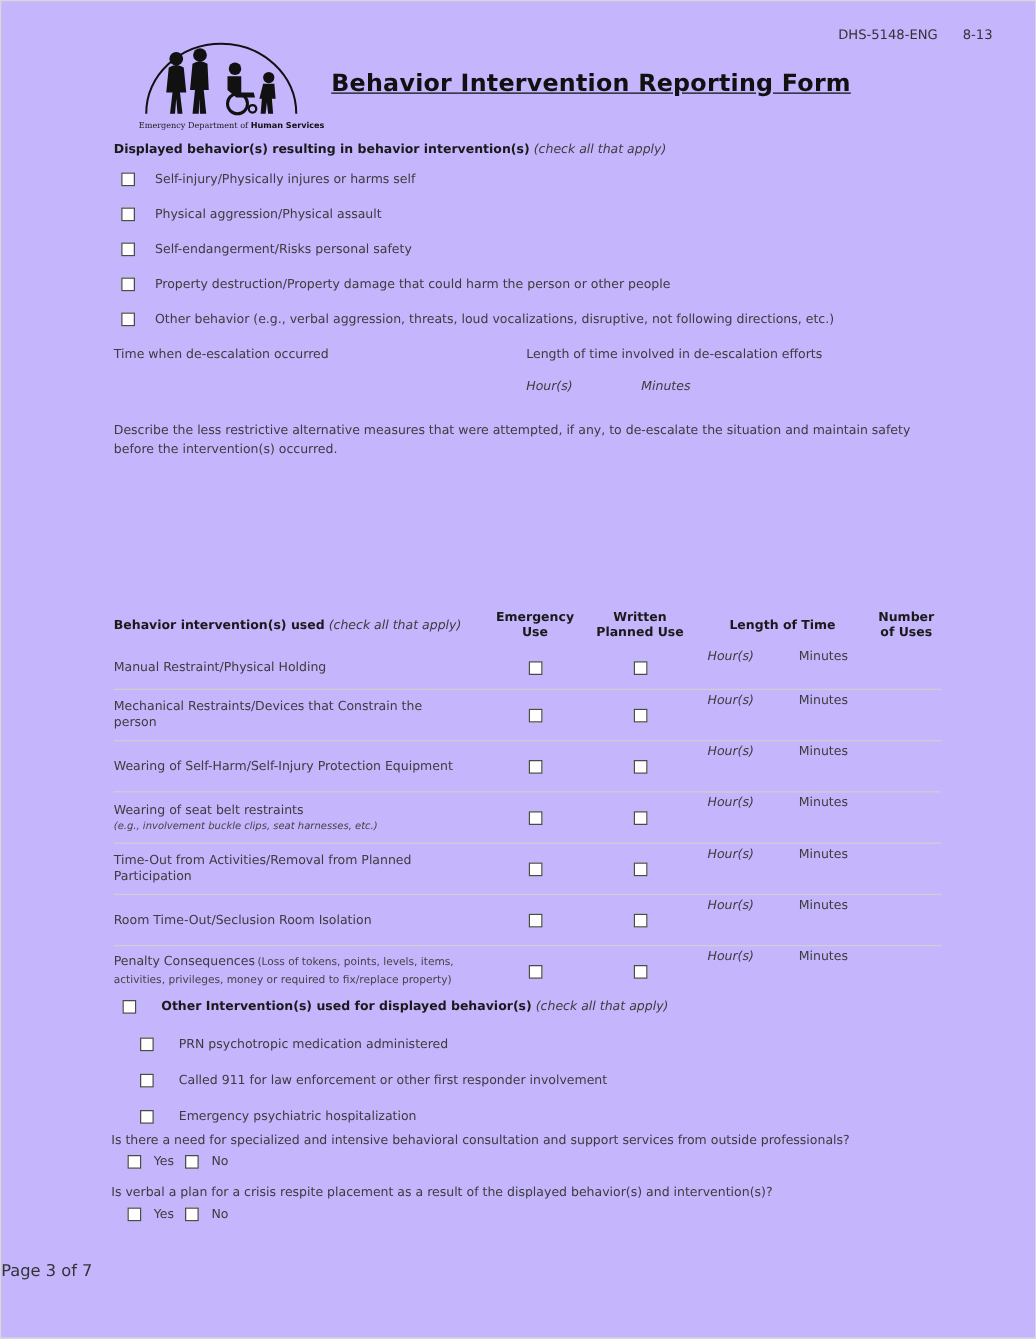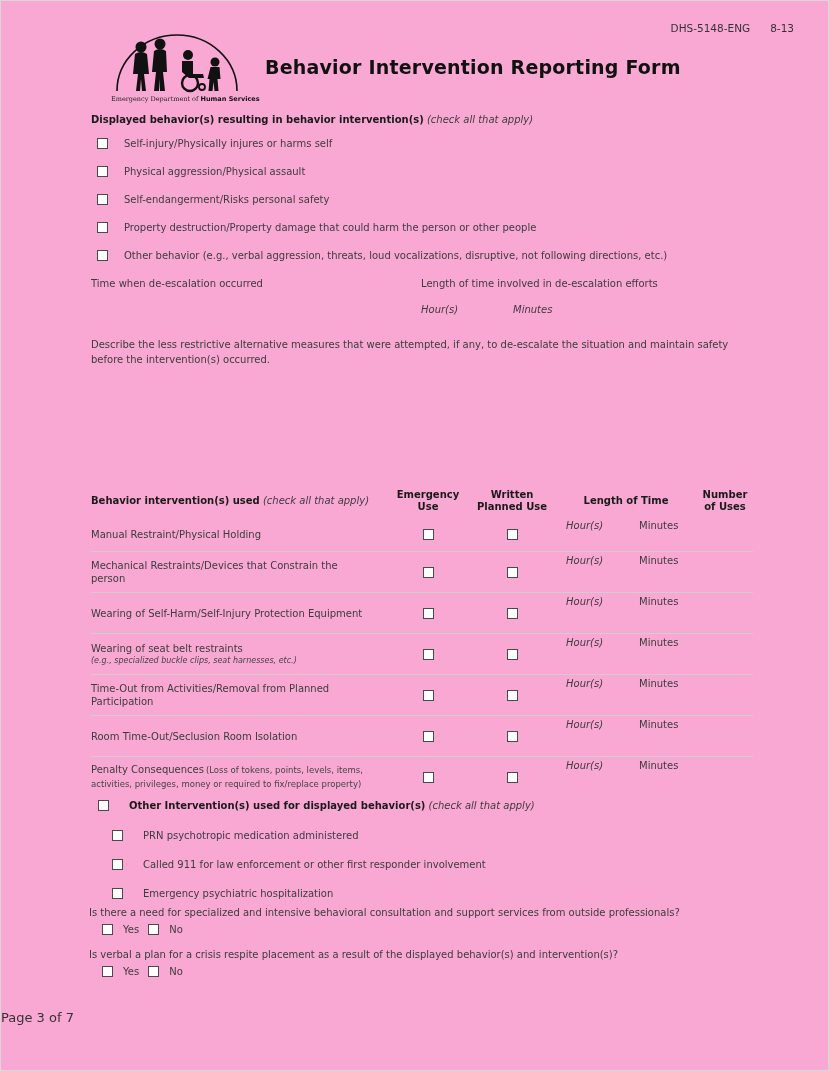--- a/index.html
+++ b/index.html
@@ -1,28 +1,28 @@
 <!DOCTYPE html>
 <html><head>
 <meta charset="utf-8">
 <style>
   html,body{margin:0;padding:0;background:#fff;}
   .page{
-    position:relative;width:827px;height:1069px;background:#f9a8d4;
+    position:relative;width:827px;height:1069px;background:#c4b5fd;
     border:1px solid #d8d8d8;
     font-family:"DejaVu Sans","Liberation Sans",sans-serif;
     font-size:10px;color:#3c3c3c;overflow:hidden;
   }
   b{color:#1a1a1a;}
   
   .form-meta{position:absolute;top:21px;right:34px;display:flex;gap:20px;font-size:10.5px;color:#333;}
   .logo{position:absolute;top:28px;left:110px;width:132px;text-align:center;}
   .logo-caption{font-size:6.5px;white-space:nowrap;color:#222;margin-top:0px;font-family:"DejaVu Serif","Liberation Serif",serif;}
   .logo-caption b{font-family:"DejaVu Sans","Liberation Sans",sans-serif;color:#111;}
-  .title{position:absolute;top:55px;left:264px;margin:0;font-size:19px;font-weight:bold;color:#111;letter-spacing:0.2px;}
+  .title{position:absolute;top:55px;left:264px;margin:0;font-size:19px;font-weight:bold;color:#111;letter-spacing:0.2px;text-decoration:underline;}
   
   .cb{width:9px;height:9px;border:1px solid #4a4a4a;display:inline-block;background:#fff;flex:none;}
   
   .behaviors{position:absolute;top:113px;left:90px;width:690px;}
   .sec-heading{margin-bottom:13px;}
   .sec-heading i{color:#3c3c3c;}
   .chk-item{display:flex;align-items:flex-start;margin-bottom:16px;line-height:12px;}
   .chk-item .cb{margin-left:6px;margin-top:0px;}
   .chk-item .lbl{margin-left:16px;}
   
@@ -189,21 +189,21 @@
       <div></div>
         <div></div>
         <div></div>
       <i class="hours-label">Hour(s)</i>
       <span class="minutes-label">Minutes</span>
     </div>
 
     <div class="trow">
       <div class="c-label">
         <span>Wearing of seat belt restraints</span>
-        <div class="sub">(e.g., specialized buckle clips, seat harnesses, etc.)</div>
+        <div class="sub">(e.g., involvement buckle clips, seat harnesses, etc.)</div>
       </div>
       <div class="c-cb">
           <span class="cb"></span>
         </div>
       <div class="c-cb">
           <span class="cb"></span>
         </div>
       <div></div>
         <div></div>
         <div></div>

